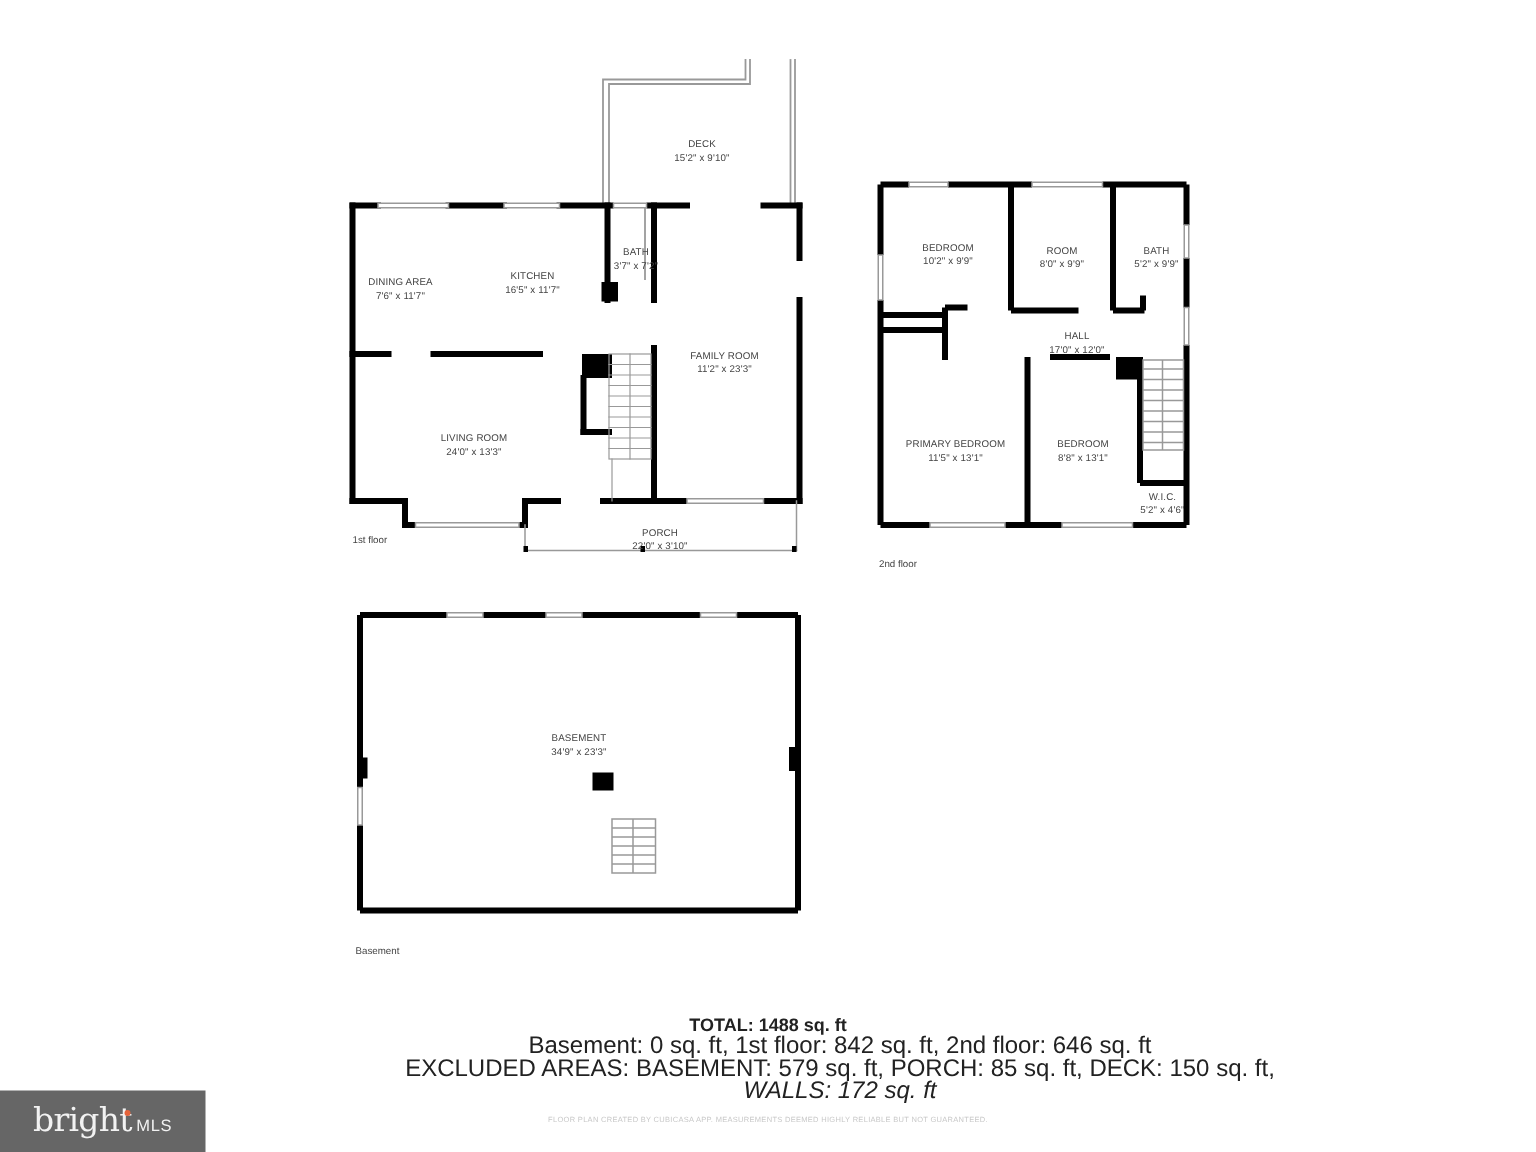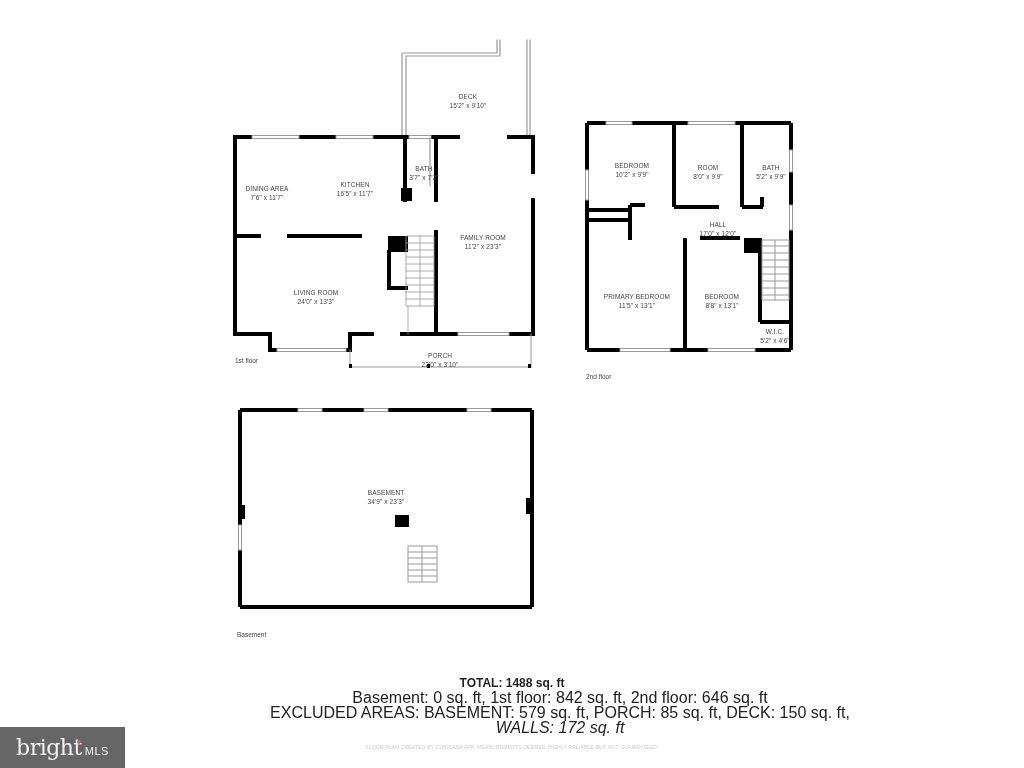--- a/index.html
+++ b/index.html
@@ -6,21 +6,21 @@
   body { width:1024px; height:768px; background:#ffffff; position:relative; overflow:hidden;
          font-family:"Liberation Sans", sans-serif; color:#333; }
   .plan { position:absolute; left:0; top:0; width:1024px; height:768px; }
   .lbl { position:absolute; font-size:6.5px; color:#444; text-align:center; line-height:9px; transform:translateX(-50%); white-space:nowrap; letter-spacing:0.1px; }
   .floor-lbl { position:absolute; font-size:6.5px; color:#444; white-space:nowrap; }
   .summary { position:absolute; left:0; width:1024px; text-align:center; color:#222; }
   .total { top:676px; font-size:12px; font-weight:bold; }
   .line { font-size:16px; line-height:15px;padding-left:48px; }
   .l1 { top:690px; } .l2 { top:705px; } .l3 { top:720px;font-style:italic; }
   .disclaimer { top:744px; font-size:5px; color:#c8c8c8; letter-spacing:0.2px; }
-  .logo { position:absolute; left:0; top:727px; width:125px; height:41px; background:#666666; display:flex; align-items:center; justify-content:center; gap:3px; }
+  .logo { position:absolute; left:0; top:727px; width:137px; height:41px; background:#666666; display:flex; align-items:center; justify-content:center; gap:3px; }
   .logo .word { font-family:"DejaVu Serif", serif; font-size:22px; color:#f2f2f2; letter-spacing:-0.5px; position:relative; }
   .logo .dot { position:absolute; width:4px; height:4px; background:#e5633a; border-radius:50%; top:5px; right:1px; }
   .logo .mls { font-size:11px; color:#f2f2f2; margin-top:6px; letter-spacing:0.5px; }
 </style>
 </head>
 <body>
 
 <svg class="plan" viewBox="0 0 1024 768" xmlns="http://www.w3.org/2000/svg">
   <g fill="none" stroke-linecap="square">
 

